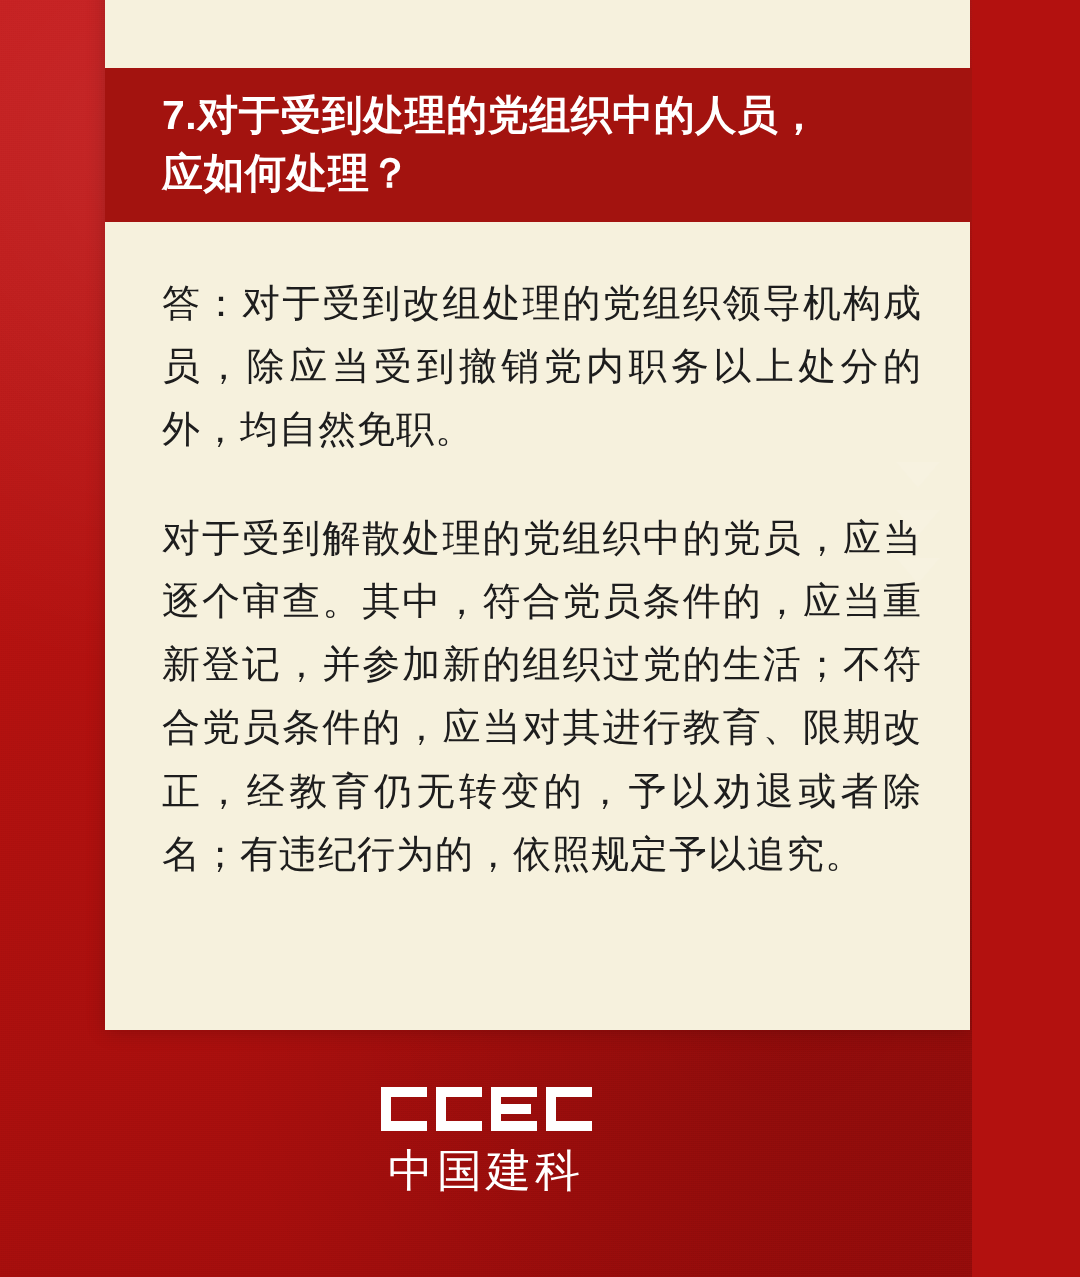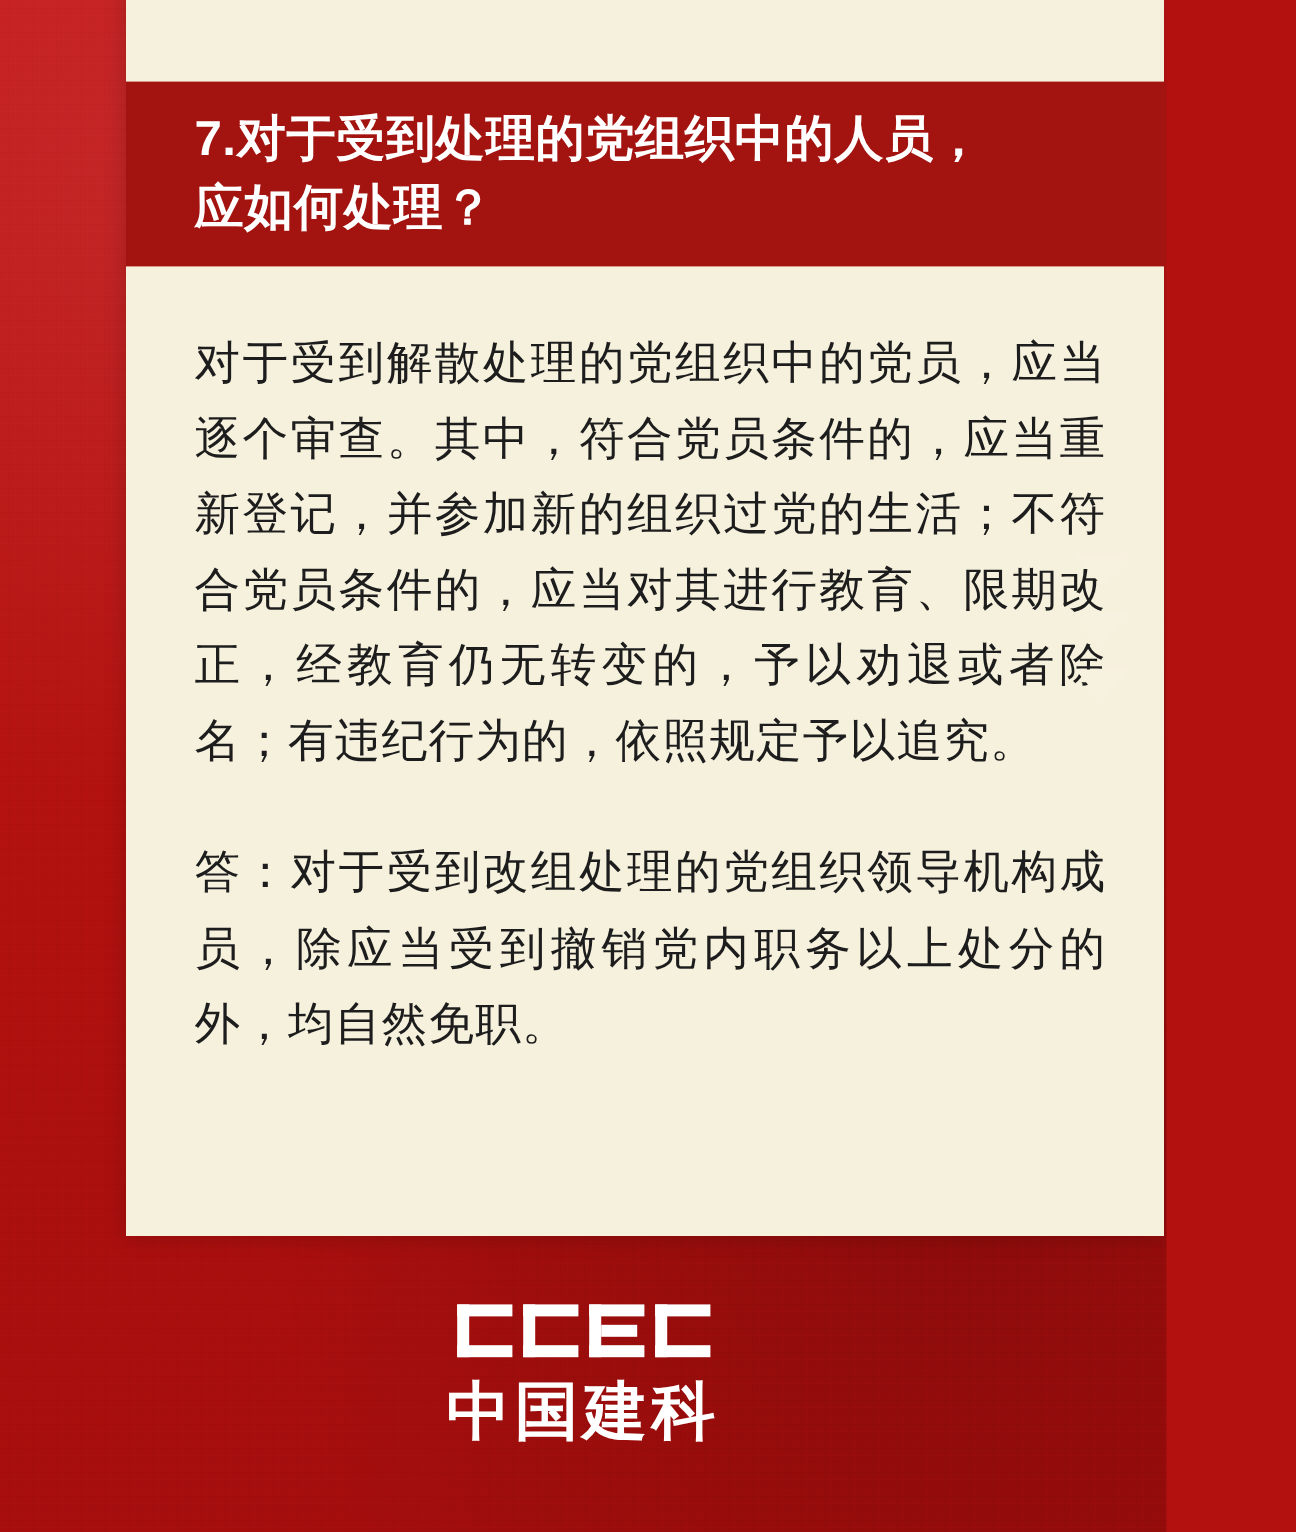--- a/index.html
+++ b/index.html
@@ -131,43 +131,43 @@
     position: absolute;
     background: #ffffff;
   }
   .g-top  { left: 0; top: 0; width: 46px; height: 10px; }
   .g-bot  { left: 0; bottom: 0; width: 46px; height: 10px; }
   .g-left { left: 0; top: 0; width: 10px; height: 44px; }
   .g-mid  { left: 10px; top: 17px; width: 30px; height: 10px; }
   #logo-cn {
     margin-top: 10px;
     color: #ffffff;
-    font-size: 53px;
-    font-weight: bold;
+    font-size: 45px;
+    font-weight: normal;
     letter-spacing: 4px;
     font-family: "Liberation Sans", "DejaVu Sans", sans-serif;
   }
 </style>
 </head>
 <body>
 
 <div id="poster">
 
   <div id="grain"></div>
 
   <div id="card"></div>
 
   <div id="title-banner">
     <div id="title-text">7.对于受到处理的党组织中的人员，
 应如何处理？</div>
   </div>
 
   <div id="body-area">
+    <p class="para">答：对于受到改组处理的党组织领导机构成员，除应当受到撤销党内职务以上处分的外，均自然免职。</p>
     <p class="para">对于受到解散处理的党组织中的党员，应当逐个审查。其中，符合党员条件的，应当重新登记，并参加新的组织过党的生活；不符合党员条件的，应当对其进行教育、限期改正，经教育仍无转变的，予以劝退或者除名；有违纪行为的，依照规定予以追究。</p>
-    <p class="para">答：对于受到改组处理的党组织领导机构成员，除应当受到撤销党内职务以上处分的外，均自然免职。</p>
   </div>
 
   <div id="chevrons">
     <div class="chev"></div>
     <div class="chev"></div>
     <div class="chev"></div>
   </div>
 
   <div id="logo-block">
     <div id="logo-mark">

